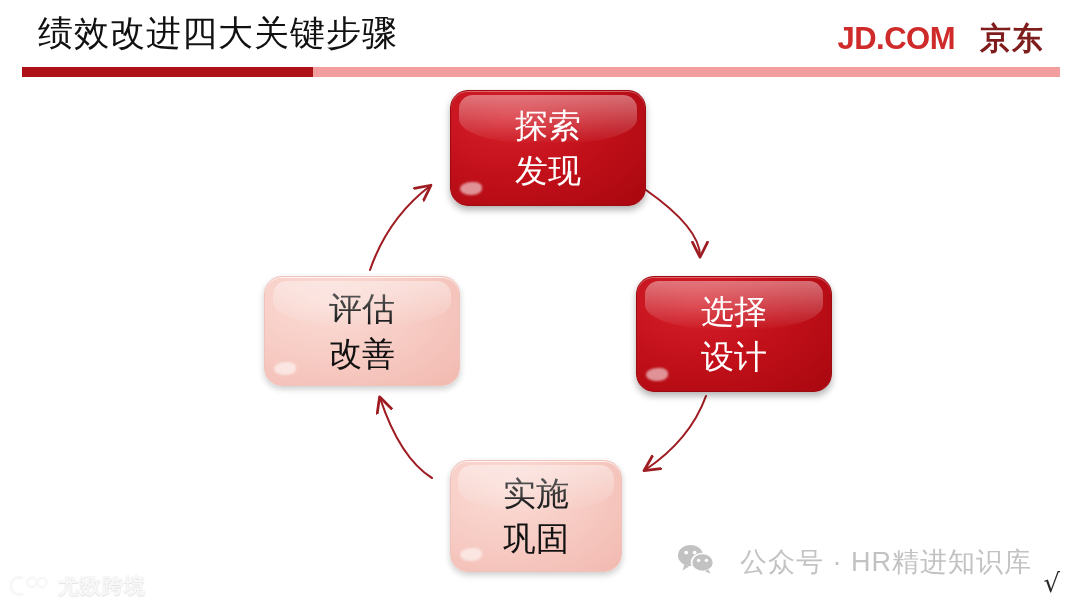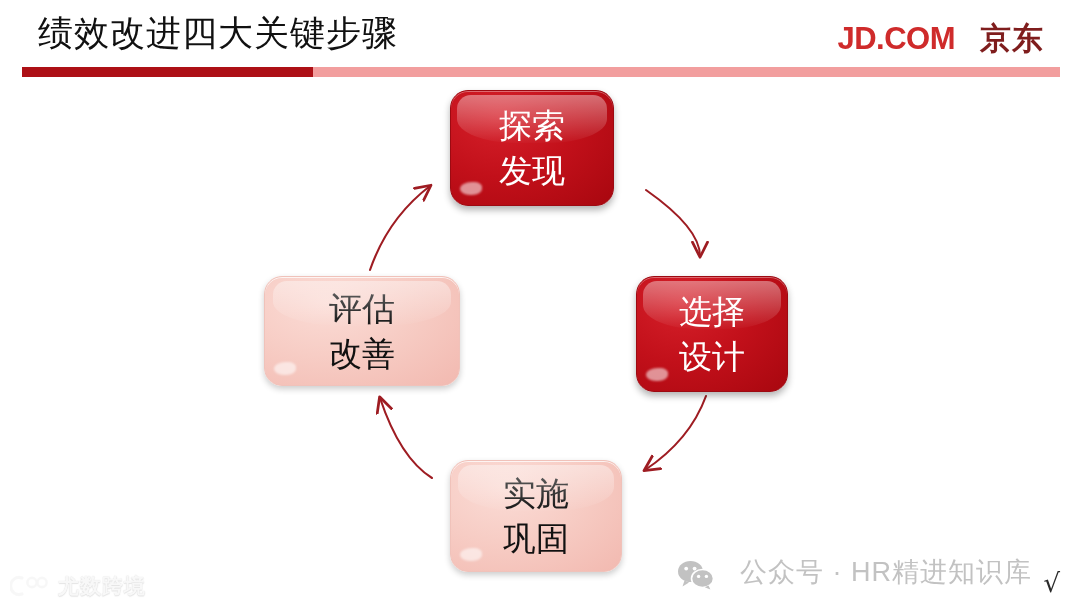--- a/index.html
+++ b/index.html
@@ -138,32 +138,32 @@
   }
   .step-box.tinted {
     background: radial-gradient(ellipse at 32% 24%, #fbdcd6 0%, #f7cdc5 45%, #f2b9b0 100%);
     color: #111111;
     font-size: 33px;
     line-height: 45px;
     box-shadow: 0 3px 6px rgba(0,0,0,0.20), inset 0 1px 0 rgba(255,255,255,0.75);
     border: 1px solid #f0c2ba;
   }
 
-  #step-top    { left: 450px; top: 12px;  width: 164px; height: 116px; }
-  #step-right  { left: 636px; top: 198px; width: 152px; height: 116px; }
+  #step-top    { left: 450px; top: 12px;  width: 196px; height: 116px; }
+  #step-right  { left: 636px; top: 198px; width: 196px; height: 116px; }
   #step-bottom { left: 450px; top: 382px; width: 172px; height: 112px; }
   #step-left   { left: 264px; top: 198px; width: 196px; height: 110px; }
 
   
   #wechat-watermark {
     position: absolute;
     right: 48px;
-    bottom: 18px;
-    display: flex;
-    align-items: flex-end;
+    bottom: 28px;
+    display: flex;
+    align-items: flex-start;
     gap: 25px;
     color: #c2c2c2;
     font-size: 27px;
     letter-spacing: 1px;
     white-space: nowrap;
   }
   #wechat-watermark .wx-icon { display: block; }
   #check-mark {
     position: absolute;
     right: 20px;

